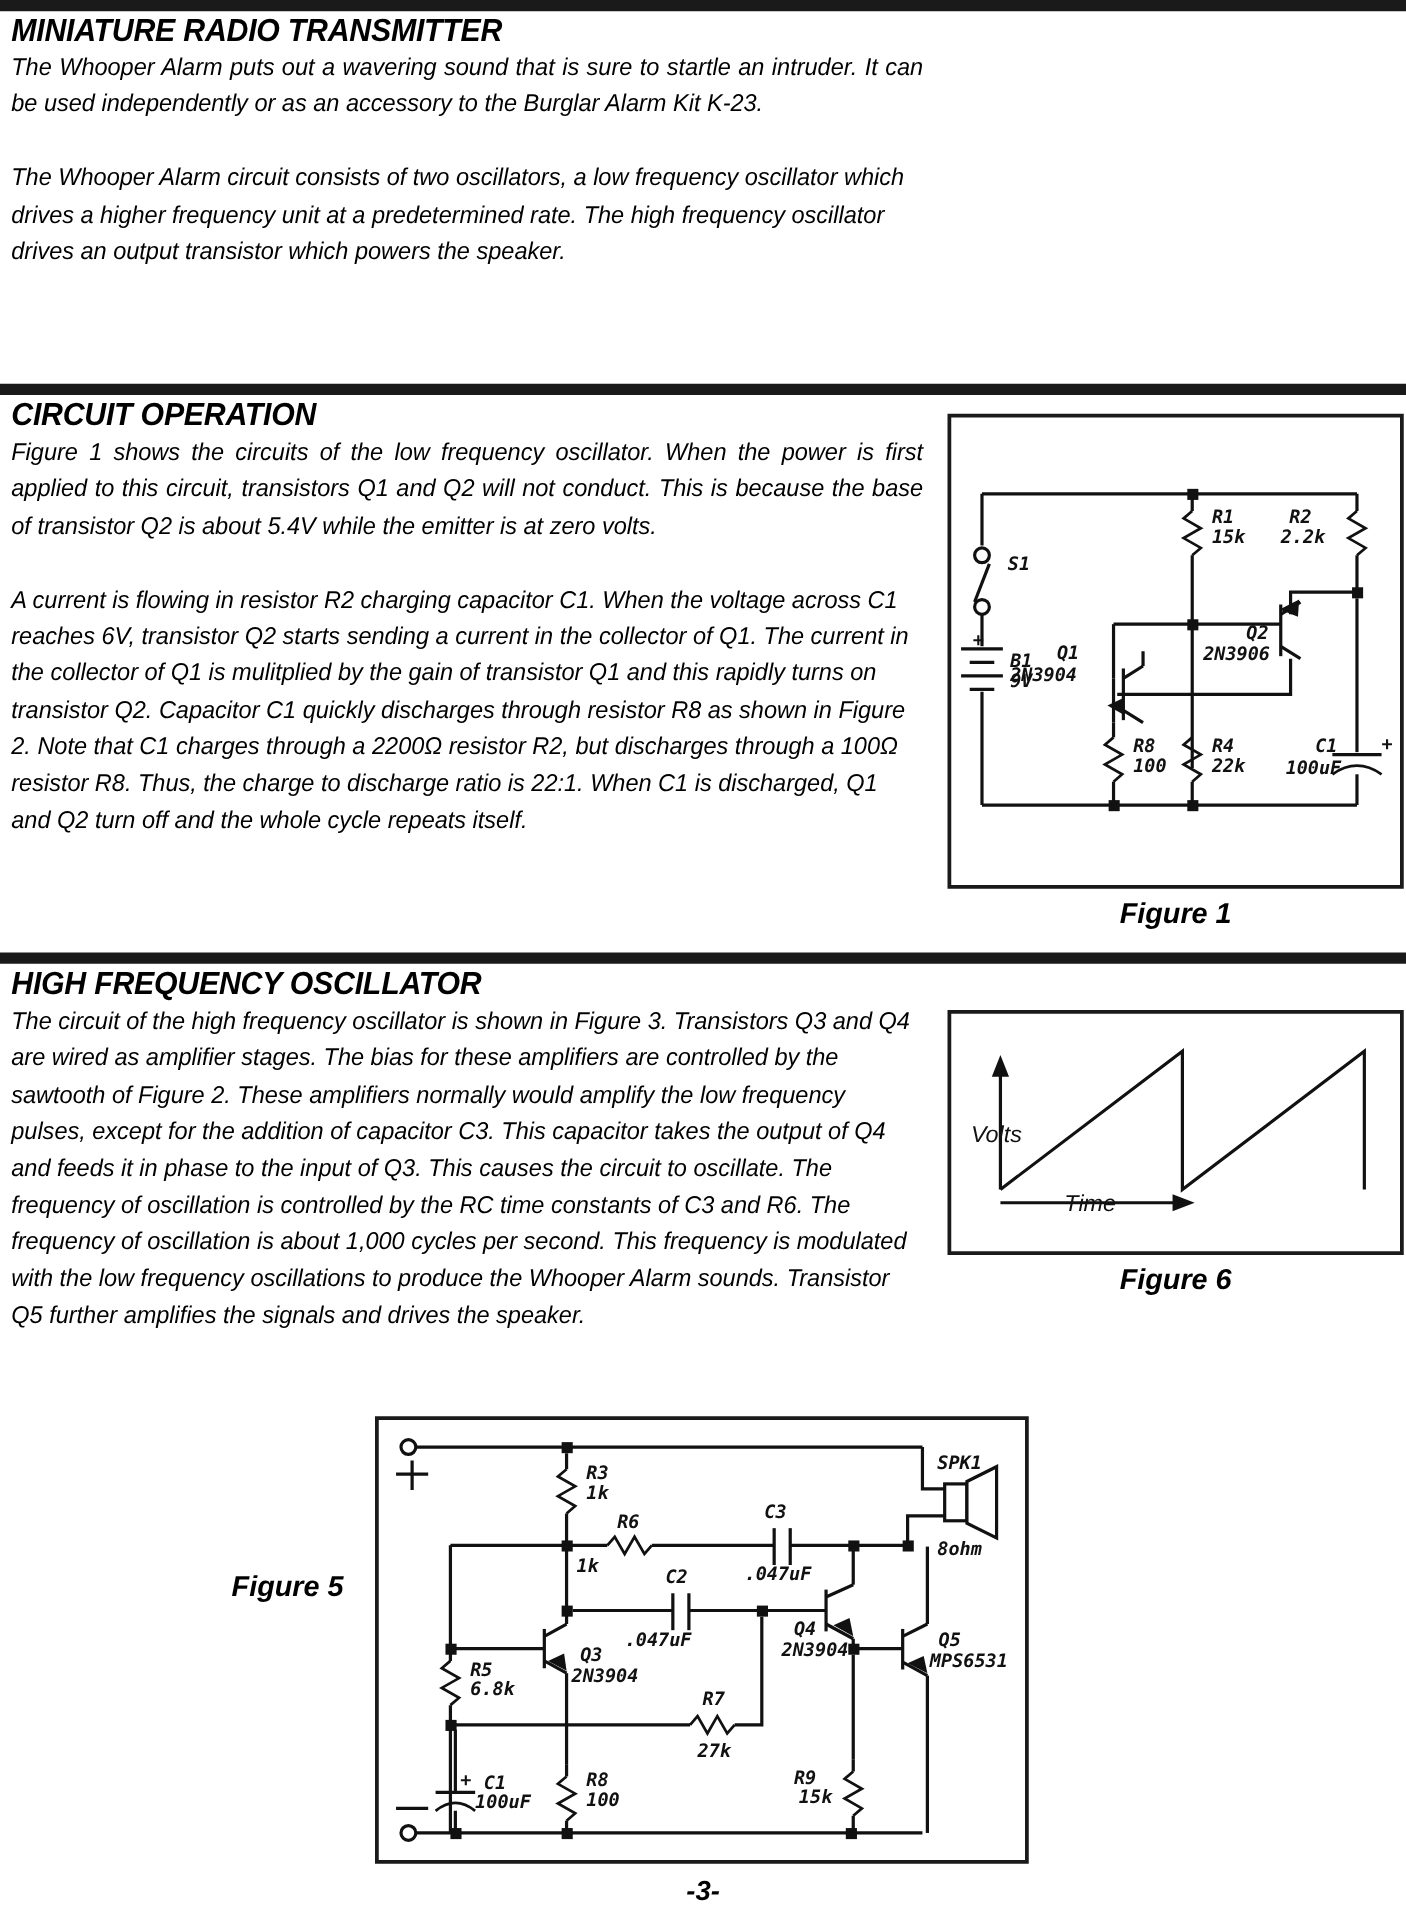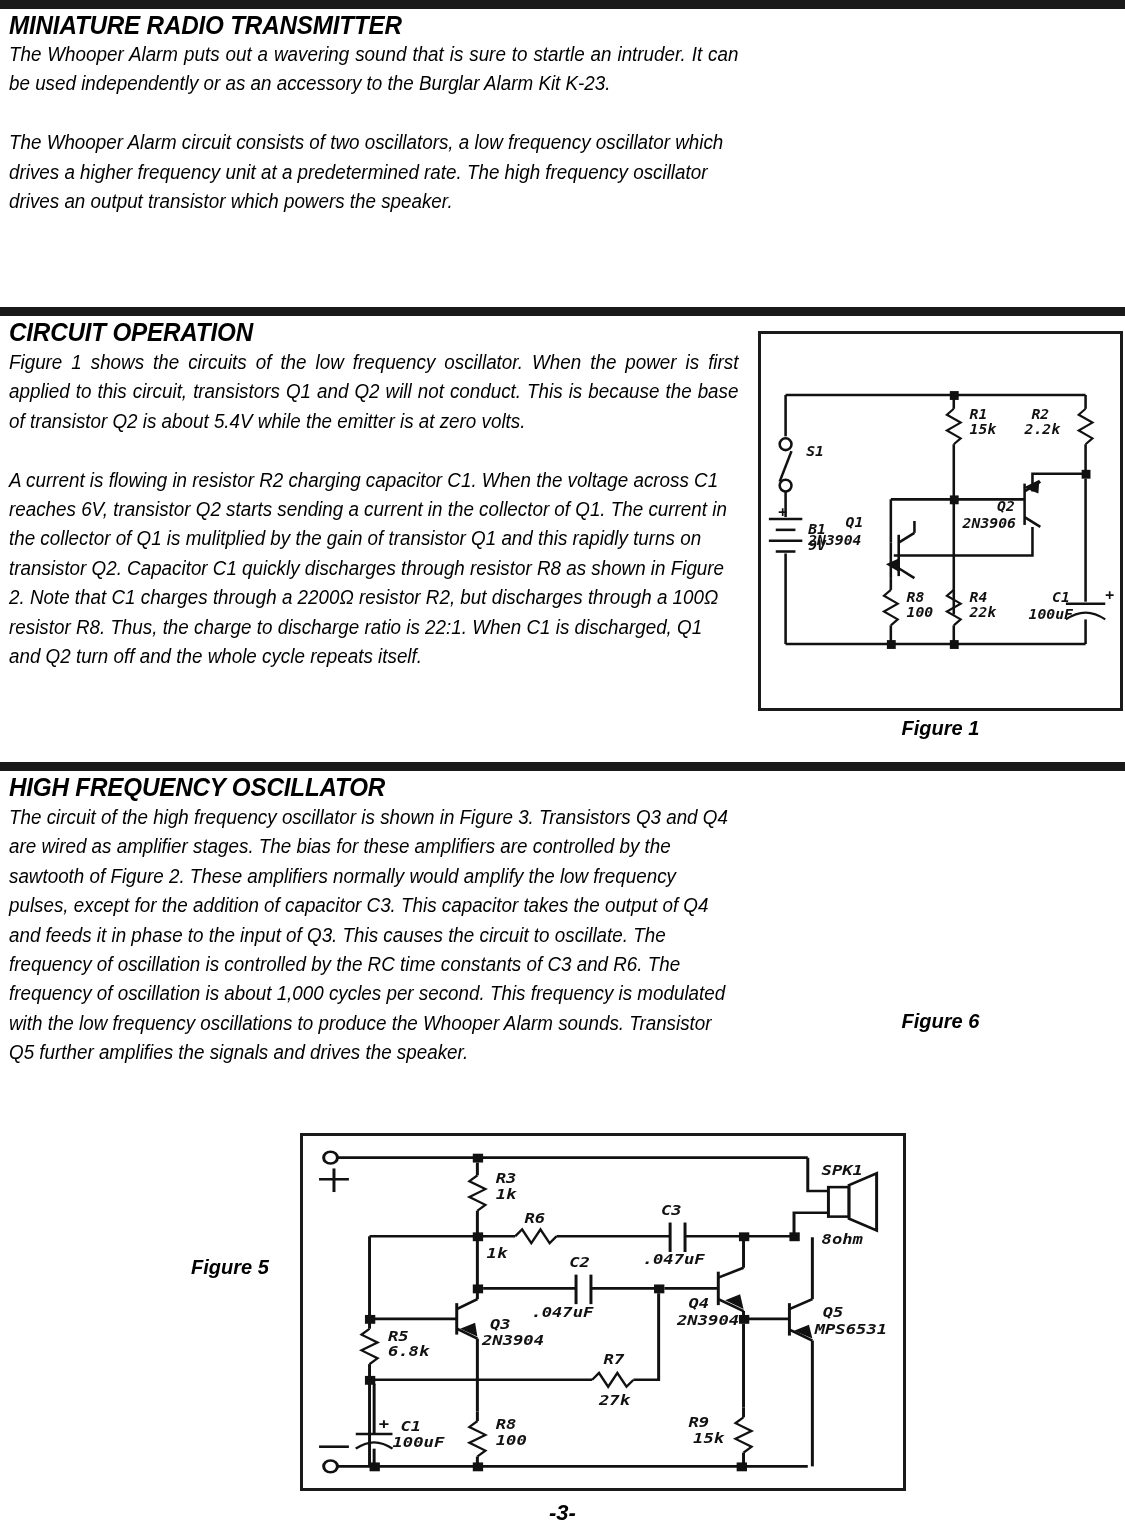--- a/index.html
+++ b/index.html
@@ -74,25 +74,25 @@
 
   
   .fig-box {
     position: absolute;
     border: 3px solid #1a1a1a;
     background: #ffffff;
     box-sizing: border-box;
   }
   #fig1-box { left: 758px; top: 331px;  width: 365px; height: 380px; }
   #fig2-box { left: 758px; top: 808px;  width: 365px; height: 196px; }
-  #fig3-box { left: 300px; top: 1133px; width: 606px; height: 358px; }
+  #fig3-box { left: 300px; top: 1133px; width: 523px; height: 358px; }
 
   .fig-caption {
     position: absolute;
-    font-size: 20px;
+    font-size: 23px;
     font-weight: bold;
     text-align: center;
     white-space: nowrap;
   }
   #fig1-cap { left: 758px; top: 717px;  width: 365px; }
   #fig2-cap { left: 758px; top: 1010px; width: 365px; }
   #fig3-cap { left: 130px; top: 1256px; width: 200px; text-align: center; }
 
   
   #page-number {
@@ -229,20 +229,34 @@
     </svg>
   </div>
   <div class="fig-caption" id="fig1-cap">Figure 1</div>
 
   <div class="section-heading" id="h-hifreq">HIGH FREQUENCY OSCILLATOR</div>
 
   <div class="body-col" id="hifreq-col">
     <p class="nojust">The circuit of the high frequency oscillator is shown in Figure 3. Transistors Q3 and Q4 are wired as amplifier stages.  The bias for these amplifiers are controlled by the sawtooth of Figure 2.  These amplifiers normally would amplify the low frequency pulses, except for the addition of capacitor C3.  This capacitor takes the output of Q4 and feeds it in phase to the input of Q3.  This causes the circuit to oscillate.  The frequency of oscillation is controlled by the RC time constants of C3 and R6.  The frequency of oscillation is about 1,000 cycles per second.  This frequency is modulated with the low frequency oscillations to produce the Whooper Alarm sounds.  Transistor Q5 further amplifies the signals and drives the speaker.</p>
   </div>
 
+  <div class="fig-box" id="fig2-box">
+    <svg class="fig-svg" viewBox="0 0 365 196" preserveAspectRatio="none">
+
+      <path class="wire" d="M 40 145 L 40 48" stroke-width="4"></path>
+      <polygon class="node" points="40,34 33,52 47,52"></polygon>
+      <text class="wf-label" x="16" y="106">Volts</text>
+
+      <path class="wire" d="M 40 156 L 188 156" stroke-width="4"></path>
+      <polygon class="node" points="198,156 180,149 180,163"></polygon>
+      <text class="wf-label" x="92" y="163">Time</text>
+
+      <path class="wire" stroke-width="5" stroke-linejoin="miter" d="M 40 145 L 188 31 L 188 145 L 336 31 L 336 145"></path>
+    </svg>
+  </div>
   <div class="fig-caption" id="fig2-cap">Figure 6</div>
 
   <div class="fig-caption" id="fig3-cap">Figure 5</div>
 
   <div class="fig-box" id="fig3-box">
     <svg class="fig-svg" viewBox="0 0 523 358" preserveAspectRatio="none">
 
       <circle cx="24" cy="22" r="6" fill="#ffffff" stroke="#111111" stroke-width="2.6"></circle>
       <path class="wire" d="M 30 22 L 440 22"></path>
       <path class="wire" d="M 14 44 L 40 44"></path>

